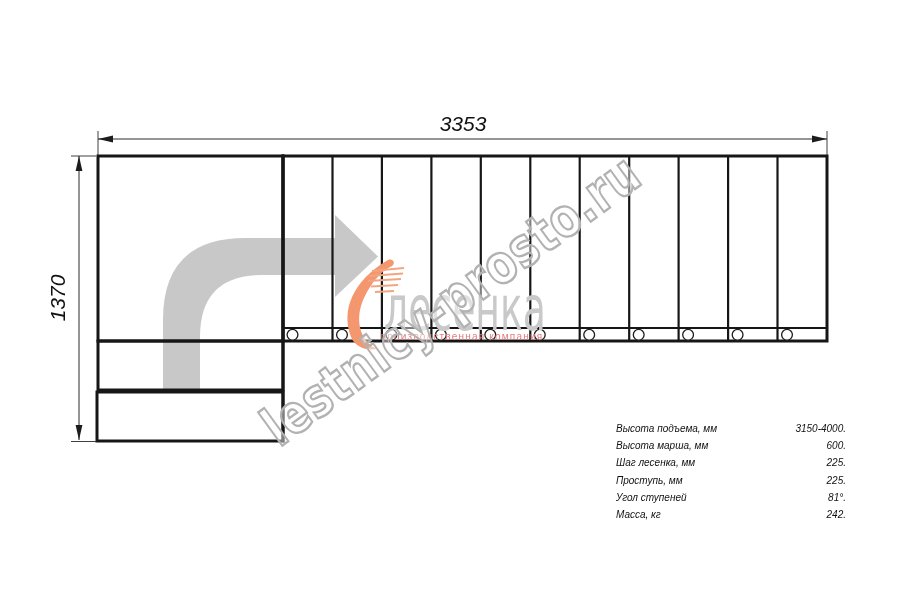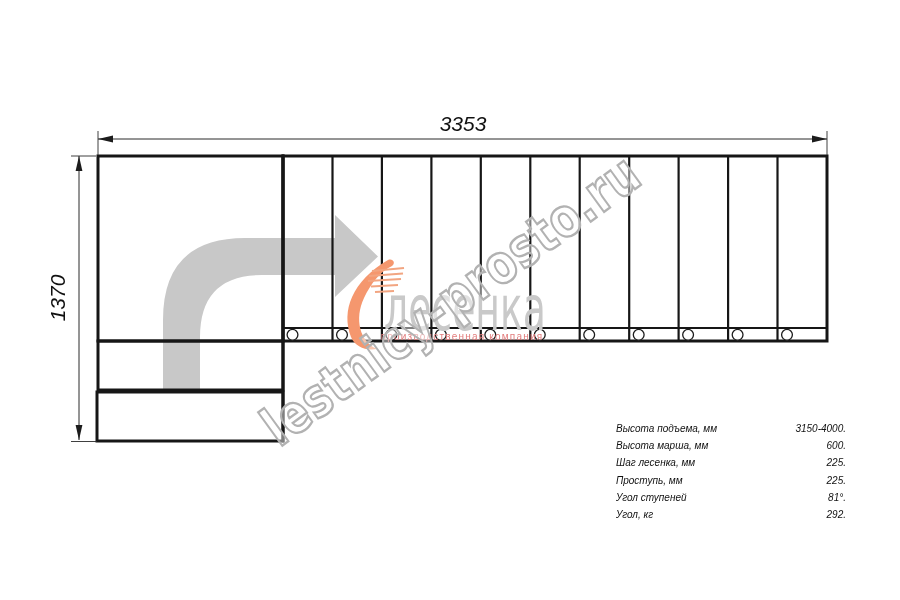--- a/index.html
+++ b/index.html
@@ -146,16 +146,16 @@
   </div>
   <div class="spec-row" data-name="spec-row">
     <span class="spec-label" data-name="spec-label">Проступь, мм</span>
     <span class="spec-value" data-name="spec-value">225.</span>
   </div>
   <div class="spec-row" data-name="spec-row">
     <span class="spec-label" data-name="spec-label">Угол ступеней</span>
     <span class="spec-value" data-name="spec-value">81°.</span>
   </div>
   <div class="spec-row" data-name="spec-row">
-    <span class="spec-label" data-name="spec-label">Угол, кг</span>
-    <span class="spec-value" data-name="spec-value">292.</span>
+    <span class="spec-label" data-name="spec-label">Масса, кг</span>
+    <span class="spec-value" data-name="spec-value">242.</span>
   </div>
 </div>
 
 </body></html>

